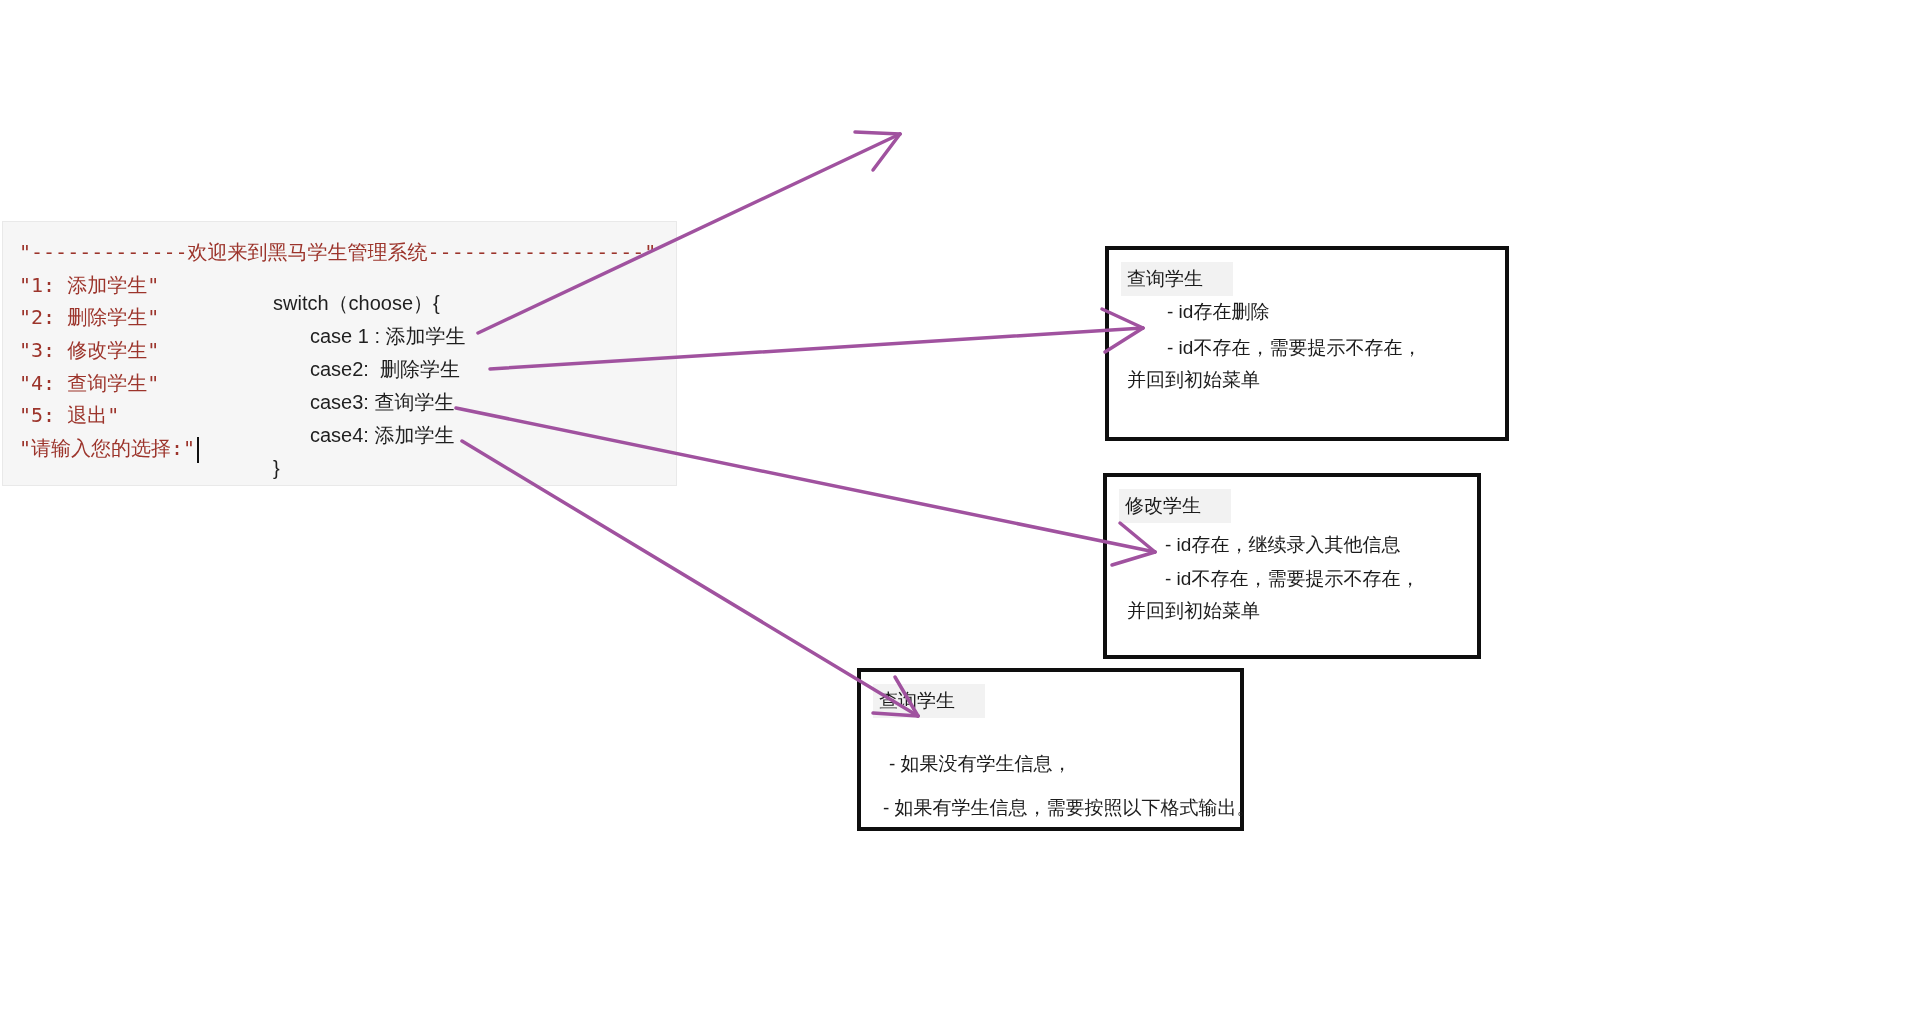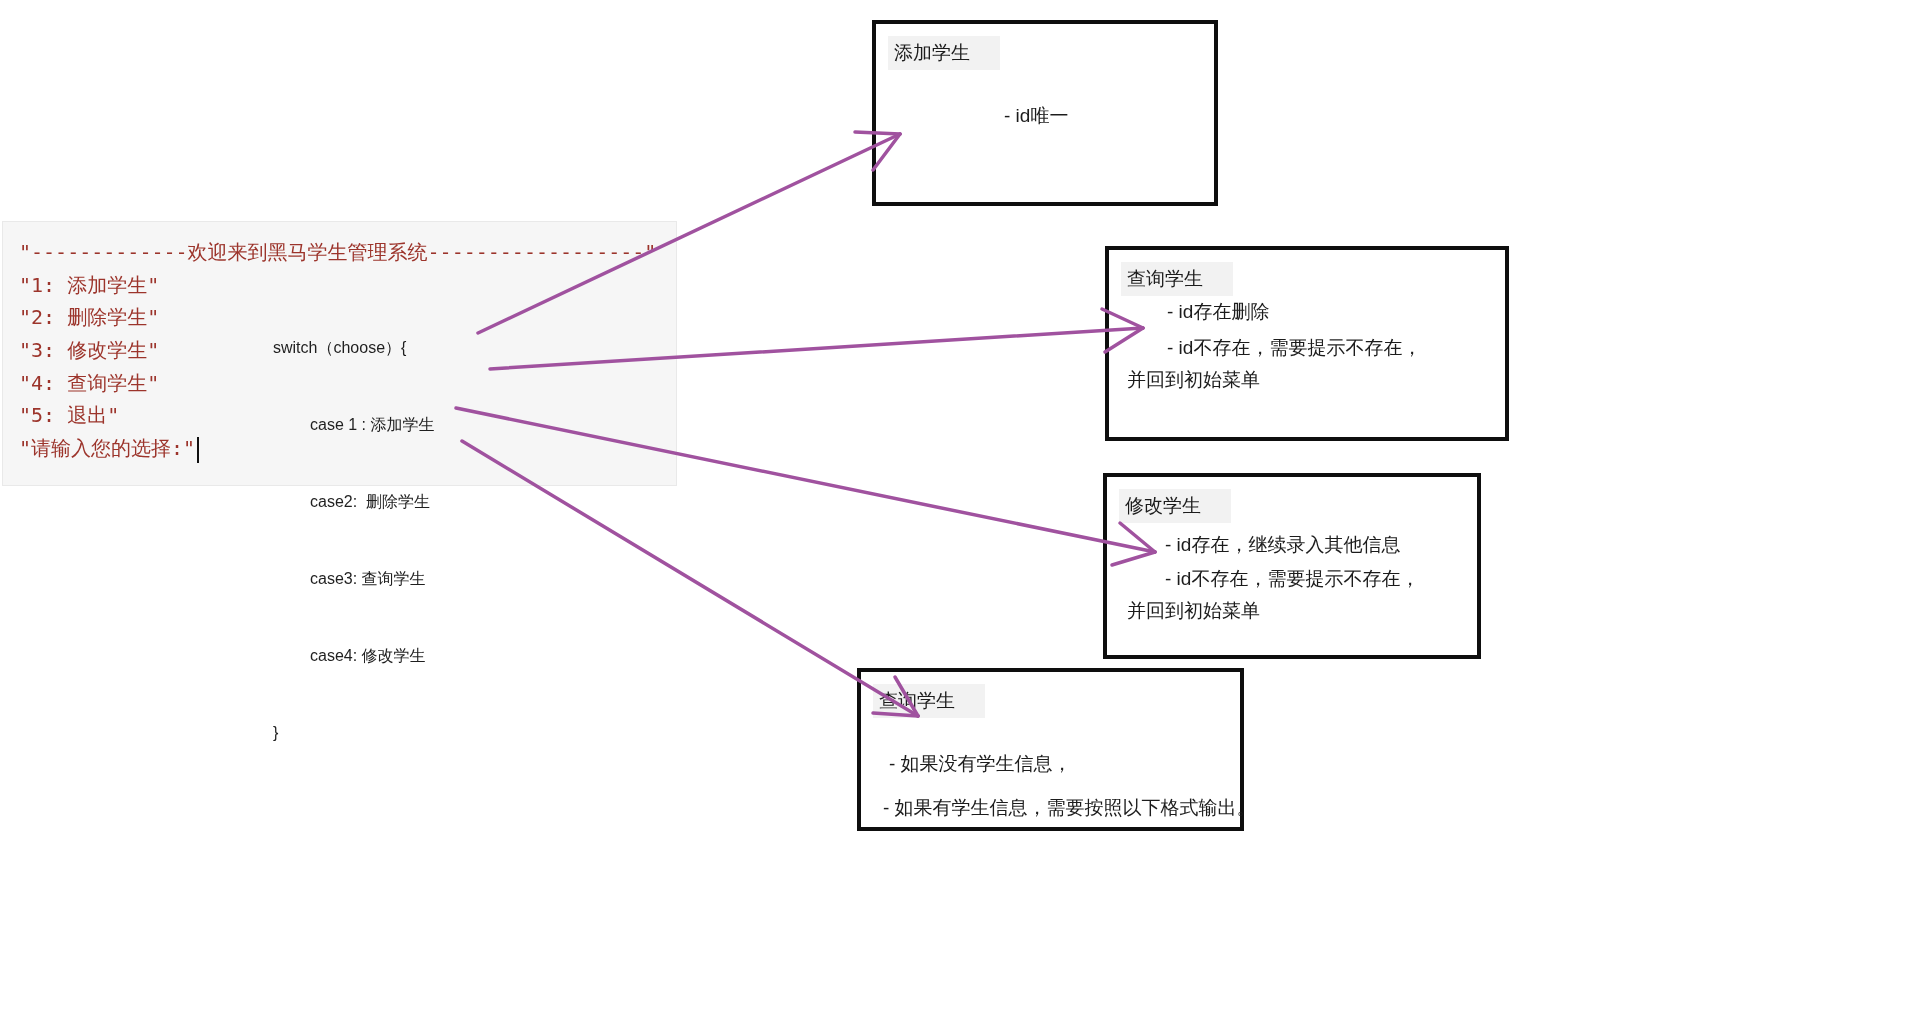--- a/index.html
+++ b/index.html
@@ -16,21 +16,21 @@
   .menu-panel{position:absolute;left:2px;top:221px;width:675px;height:265px;
     background:var(--panel-bg);border:1px solid var(--panel-border);}
   .menu-lines{position:absolute;left:16px;top:14px;}
   .menu-line{height:32.7px;line-height:32.7px;font-size:20px;color:var(--menu-text);
     font-family:"DejaVu Sans Mono","Liberation Mono",monospace;white-space:pre;}
   .caret{display:inline-block;width:2px;height:26px;background:var(--caret);
     vertical-align:middle;margin-left:2px;}
 
   
   .switch-block{position:absolute;left:273px;top:287px;}
-  .code-line{height:33px;line-height:33px;font-size:16px;color:var(--code-text);white-space:pre;margin-top:44px;}
+  .code-line{height:33px;line-height:33px;font-size:20px;color:var(--code-text);white-space:pre;}
   .code-line.indent{padding-left:37px;}
 
   
   .node-box{position:absolute;background:var(--background);border:4px solid var(--box-border);}
   .box-title{position:absolute;left:12px;top:12px;background:var(--title-chip-bg);
     padding:4px 30px 4px 6px;font-size:19px;color:var(--box-text);white-space:pre;}
   .box-line{position:absolute;font-size:19px;color:var(--box-text);white-space:pre;line-height:24px;}
 
   .box-add{left:872px;top:20px;width:346px;height:186px;}
   .box-add .ln0{left:128px;top:80px;}
@@ -69,28 +69,24 @@
       <div class="menu-line"><span>"5: 退出"</span></div>
       <div class="menu-line"><span>"请输入您的选择:"</span><span class="caret"></span></div>
     </div>
   </section>
 
   <section class="switch-block">
     <div class="code-line">switch（choose）{</div>
     <div class="code-line indent">case 1 : 添加学生</div>
     <div class="code-line indent">case2:  删除学生</div>
     <div class="code-line indent">case3: 查询学生</div>
-    <div class="code-line indent">case4: 修改学生</div>
+    <div class="code-line indent">case4: 添加学生</div>
     <div class="code-line">}</div>
   </section>
 
-  <section class="node-box box-add">
-    <div class="box-title">添加学生</div>
-    <div class="box-line ln0">- id唯一</div>
-  </section>
 
   <section class="node-box box-delete">
     <div class="box-title">查询学生</div>
     <div class="box-line ln0">- id存在删除</div>
     <div class="box-line ln1">- id不存在，需要提示不存在，</div>
     <div class="box-line ln2">并回到初始菜单</div>
   </section>
 
   <section class="node-box box-modify">
     <div class="box-title">修改学生</div>

